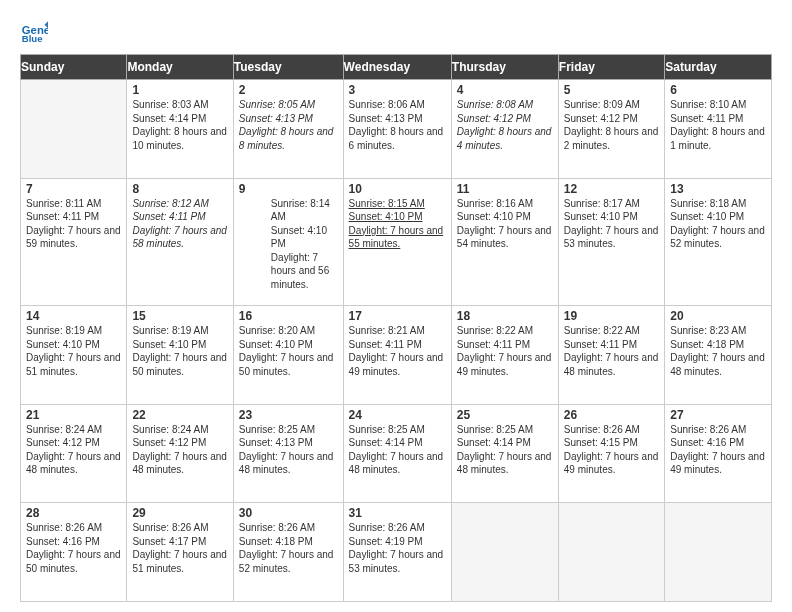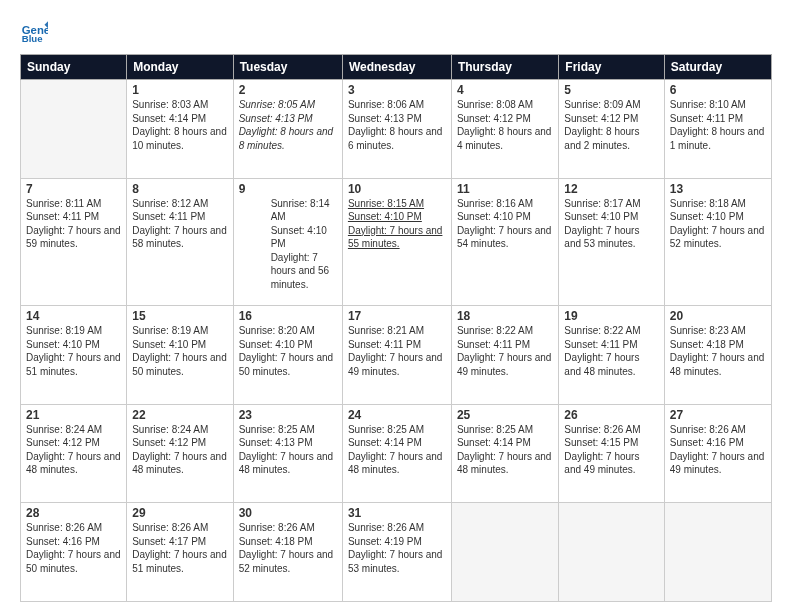--- a/index.html
+++ b/index.html
@@ -44,25 +44,25 @@
     .location {
       font-size: 14px;
       color: #555;
     }
     .calendar-table {
       width: 100%;
       border-collapse: collapse;
       flex: 1;
     }
     .calendar-table th {
-      background: #0f172a;
+      background: #404040;
       color: #fff;
       font-size: 12px;
       font-weight: bold;
-      padding: 5px 6px;
+      padding: 5px 0;
       text-align: left;
       border: 1px solid #aaa;
     }
     .calendar-table td {
       border: 1px solid #ccc;
       vertical-align: top;
       padding: 3px 5px;
       font-size: 10px;
       color: #333;
       width: 113px;
@@ -135,21 +135,21 @@
 Daylight: 8 hours and 8 minutes.</div>
           </td>
           <td>
             <span class="day-number">3</span>
             <div class="cell-content" style="white-space: pre-line;">Sunrise: 8:06 AM
 Sunset: 4:13 PM
 Daylight: 8 hours and 6 minutes.</div>
           </td>
           <td>
             <span class="day-number">4</span>
-            <div class="cell-content" style="white-space: pre-line;">Sunrise: 8:08 AM
+            <div class="cell-content" style="white-space: pre-line; font-style: italic;">Sunrise: 8:08 AM
 Sunset: 4:12 PM
 Daylight: 8 hours and 4 minutes.</div>
           </td>
           <td>
             <span class="day-number">5</span>
             <div class="cell-content" style="white-space: pre-line;">Sunrise: 8:09 AM
 Sunset: 4:12 PM
 Daylight: 8 hours and 2 minutes.</div>
           </td>
           <td>
@@ -161,21 +161,21 @@
         </tr>
         <tr>
           <td>
             <span class="day-number">7</span>
             <div class="cell-content" style="white-space: pre-line;">Sunrise: 8:11 AM
 Sunset: 4:11 PM
 Daylight: 7 hours and 59 minutes.</div>
           </td>
           <td>
             <span class="day-number">8</span>
-            <div class="cell-content" style="white-space: pre-line;">Sunrise: 8:12 AM
+            <div class="cell-content" style="white-space: pre-line; font-style: italic;">Sunrise: 8:12 AM
 Sunset: 4:11 PM
 Daylight: 7 hours and 58 minutes.</div>
           </td>
           <td>
             <span class="day-number">9</span>
             <div class="cell-content" style="white-space: pre-line; margin-left: 32px;">Sunrise: 8:14 AM
 Sunset: 4:10 PM
 Daylight: 7 hours and 56 minutes.</div>
           </td>
           <td>

